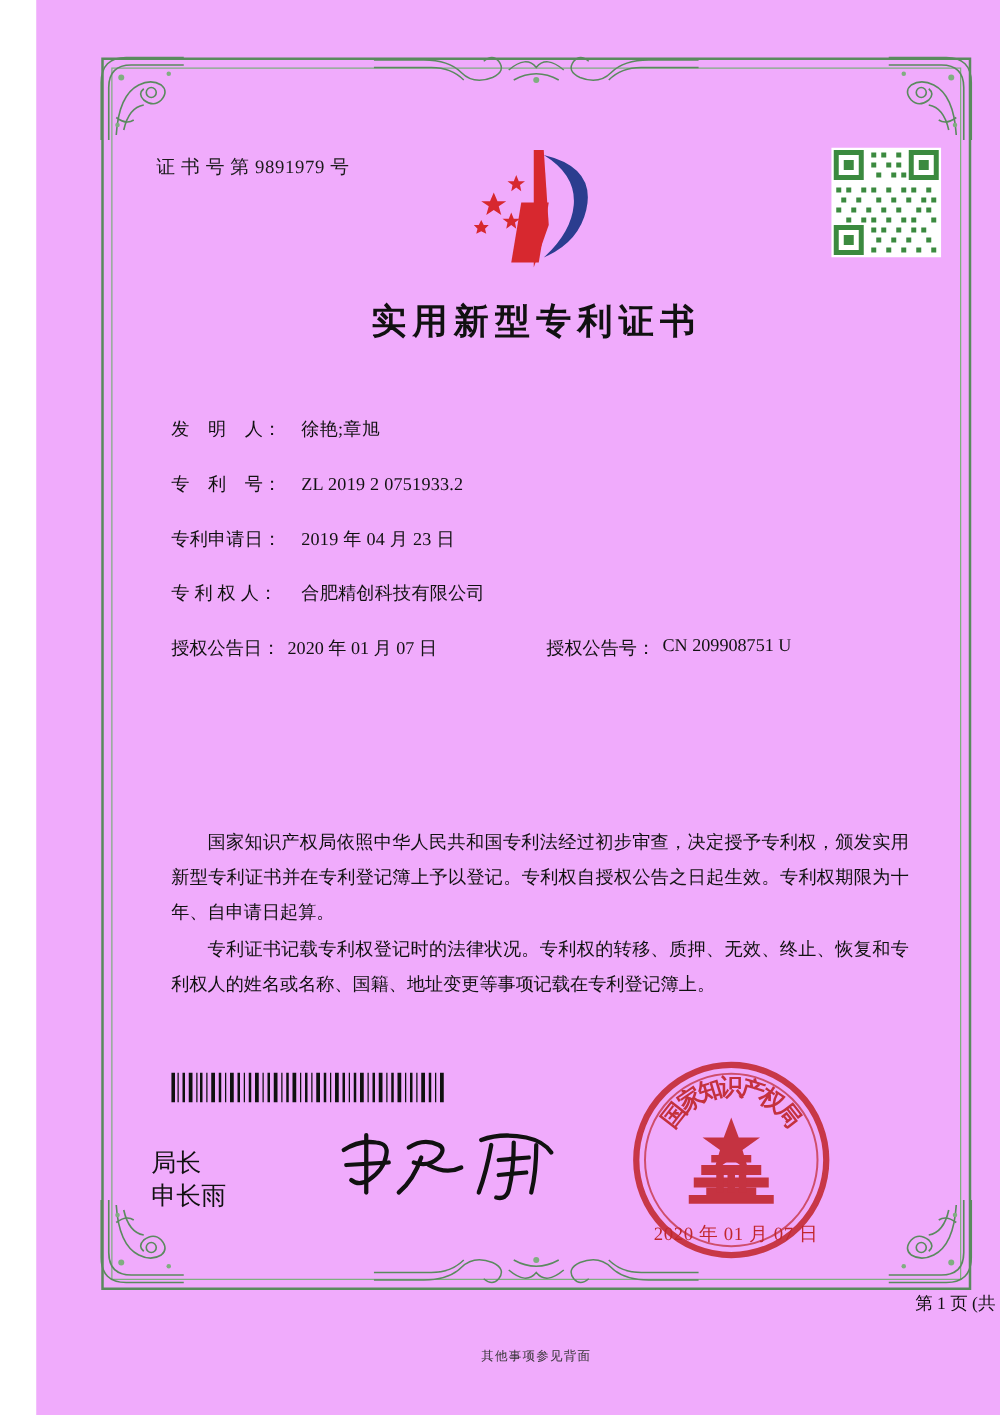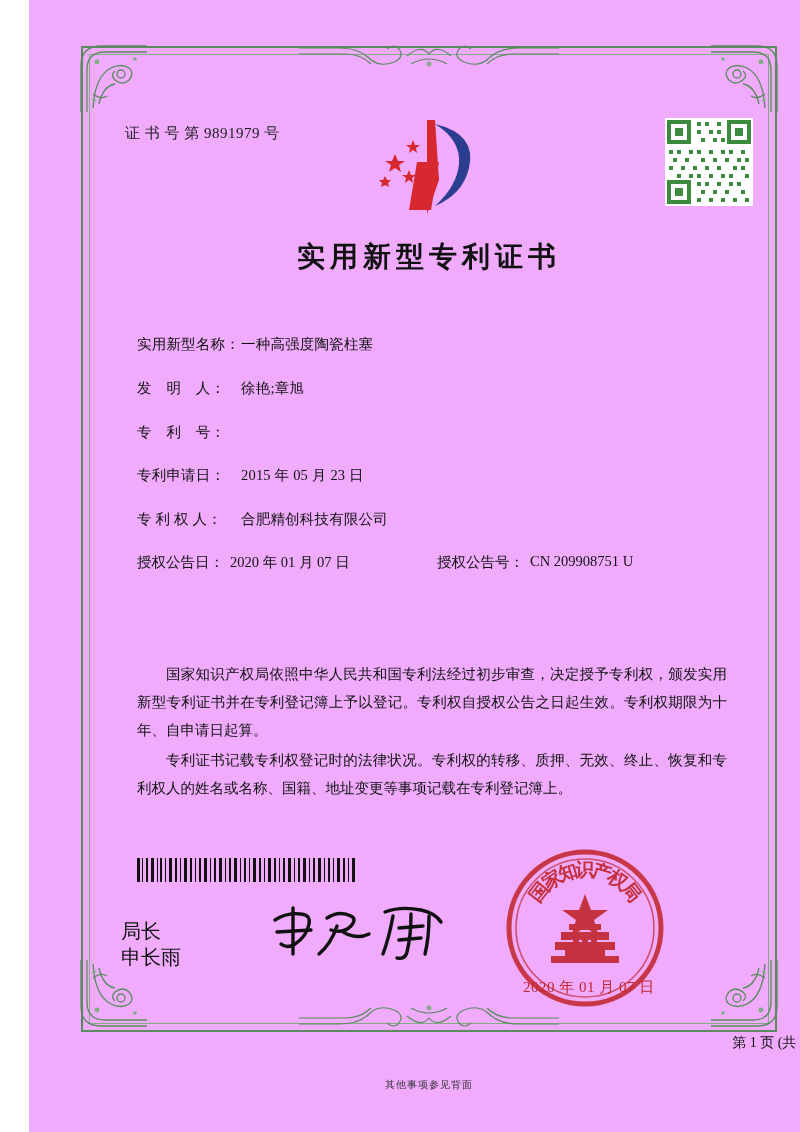--- a/index.html
+++ b/index.html
@@ -407,37 +407,34 @@
         <rect x="68" y="80" width="4" height="4"></rect>
           <rect x="80" y="80" width="4" height="4"></rect>
       </g>
     </svg>
   </div>
 
   <div class="title">实用新型专利证书</div>
 
   <div class="fields">
 
-    <div class="field-row">
-      <div class="field-label">实用新型名称：</div>
-      <div class="field-value">一种高强度陶瓷柱塞</div>
-    </div>
 
     <div class="field-row">
       <div class="field-label">发　明　人：</div>
       <div class="field-value">徐艳;章旭</div>
     </div>
 
     <div class="field-row">
       <div class="field-label">专　利　号：</div>
+      <div class="field-value mono">ZL 2019 2 0751933.2</div>
     </div>
 
     <div class="field-row">
       <div class="field-label">专利申请日：</div>
-      <div class="field-value">2015 年 05 月 23 日</div>
+      <div class="field-value">2019 年 04 月 23 日</div>
     </div>
 
     <div class="field-row">
       <div class="field-label">专 利 权 人：</div>
       <div class="field-value">合肥精创科技有限公司</div>
     </div>
 
 
     <div class="inline-pair">
       <div class="seg1">

